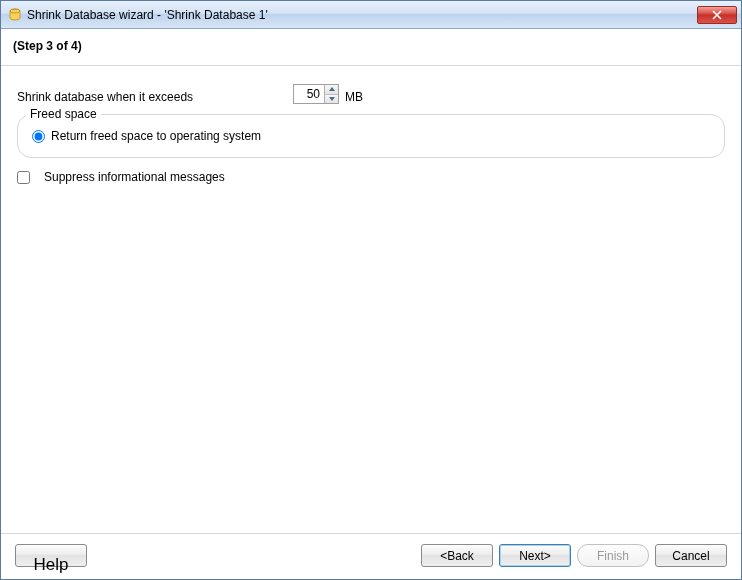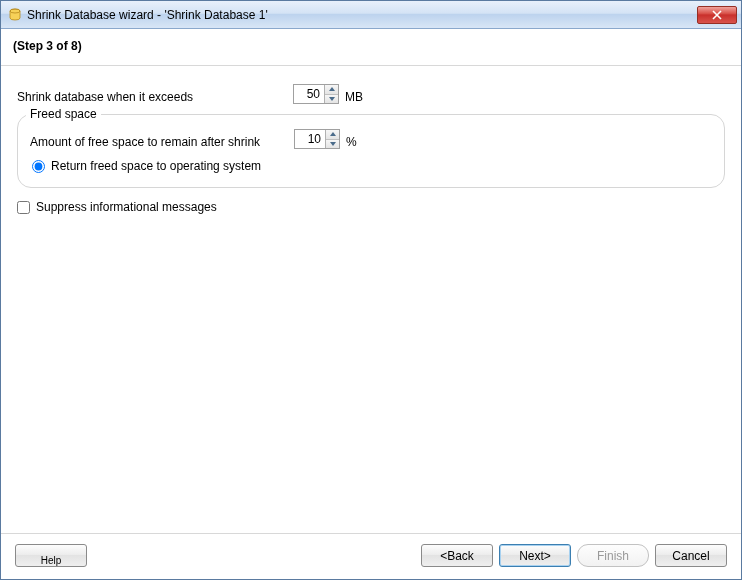--- a/index.html
+++ b/index.html
@@ -128,21 +128,21 @@
     .radio-row {
       display: flex;
       align-items: center;
       margin-top: 6px;
       gap: 6px;
     }
     .radio-row input[type=radio] { margin: 0 0 0 2px; }
     .checkbox-row {
       display: flex;
       align-items: center;
-      gap: 4px;
+      gap: 12px;
       margin-top: 6px;
     }
     .checkbox-row input[type=checkbox] { margin: 0 2px 0 0; }
     .footer {
       border-top: 1px solid #d8d8d8;
       padding: 10px 14px 12px 14px;
       display: flex;
       align-items: center;
     }
     .footer-spacer { flex: 1; }
@@ -170,21 +170,21 @@
       border: 1px solid #3c7fb1;
       box-shadow: inset 0 0 0 1px #a7d1f0;
     }
     .btn-help {
       min-width: 72px;
       height: 23px;
       border: 1px solid #8a8a8a;
       border-radius: 3px;
       background: linear-gradient(to bottom, #fdfdfd 0%, #ededed 45%, #e3e3e3 50%, #efefef 100%);
       font-family: inherit;
-      font-size: 10px;
+      font-size: 17px;
       padding: 10px 10px;
       cursor: pointer;
     }
   </style>
 </head>
 <body>
 
 <div class="window">
 
   <div class="titlebar">
@@ -197,21 +197,21 @@
     </span>
     <span class="titlebar-text">Shrink Database wizard - 'Shrink Database 1'</span>
     <div class="close-btn">
       <svg viewBox="0 0 10 10">
         <path d="M1 1 L9 9 M9 1 L1 9" stroke="#fff" stroke-width="1.6" fill="none"></path>
       </svg>
     </div>
   </div>
 
   <div class="header-row">
-    <span class="header-step">(Step 3 of 8)</span>
+    <span class="header-step">(Step 3 of 4)</span>
   </div>
 
   <div class="body">
 
     <div class="field-row">
       <span class="field-label">Shrink database when it exceeds</span>
       <span class="spinner">
         <input type="text" value="50" style="">
         <span class="spinbtns">
           <span class="spinbtn">
@@ -225,39 +225,20 @@
               </svg>
           </span>
         </span>
       </span>
       <span class="unit">MB</span>
     </div>
 
     <div class="groupbox">
       <span class="groupbox-title">Freed space</span>
 
-      <div class="field-row" style="margin-top:6px;">
-        <span class="group-inner-label">Amount of free space to remain after shrink</span>
-        <span class="spinner">
-          <input type="text" value="10" style="">
-          <span class="spinbtns">
-            <span class="spinbtn">
-              <svg viewBox="0 0 6 4">
-                  <path d="M0 4 L3 0 L6 4 Z" fill="#4a6b8a"></path>
-                </svg>
-            </span>
-            <span class="spinbtn">
-              <svg viewBox="0 0 6 4">
-                  <path d="M0 0 L3 4 L6 0 Z" fill="#4a6b8a"></path>
-                </svg>
-            </span>
-          </span>
-        </span>
-        <span class="unit">%</span>
-      </div>
 
 
       <label class="radio-row">
         <input type="radio" name="freedspace" checked="" style="">
         <span>Return freed space to operating system</span>
       </label>
     </div>
 
     <label class="checkbox-row">
       <input type="checkbox" style="">

